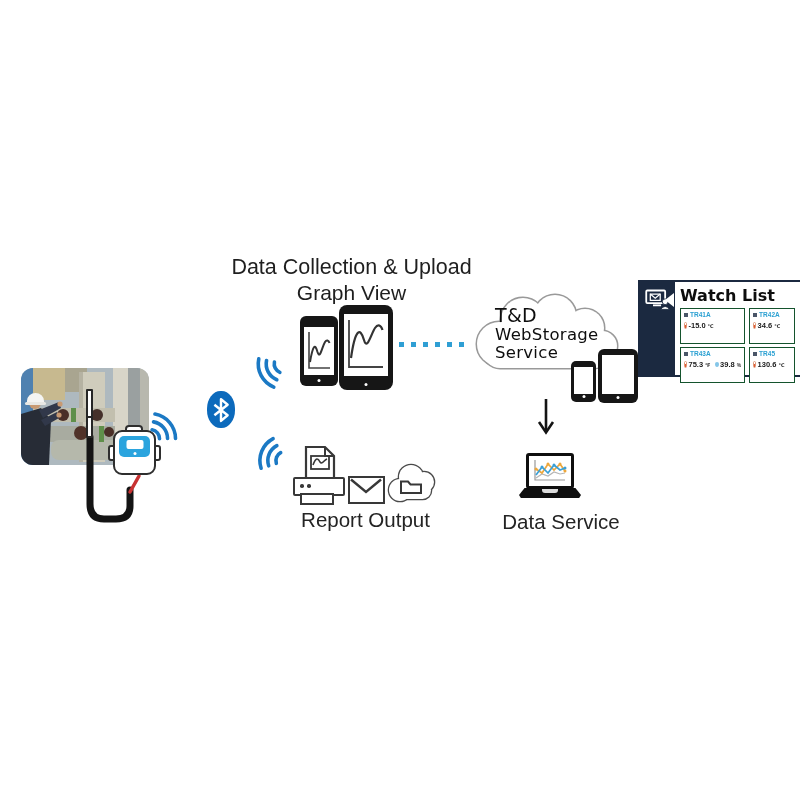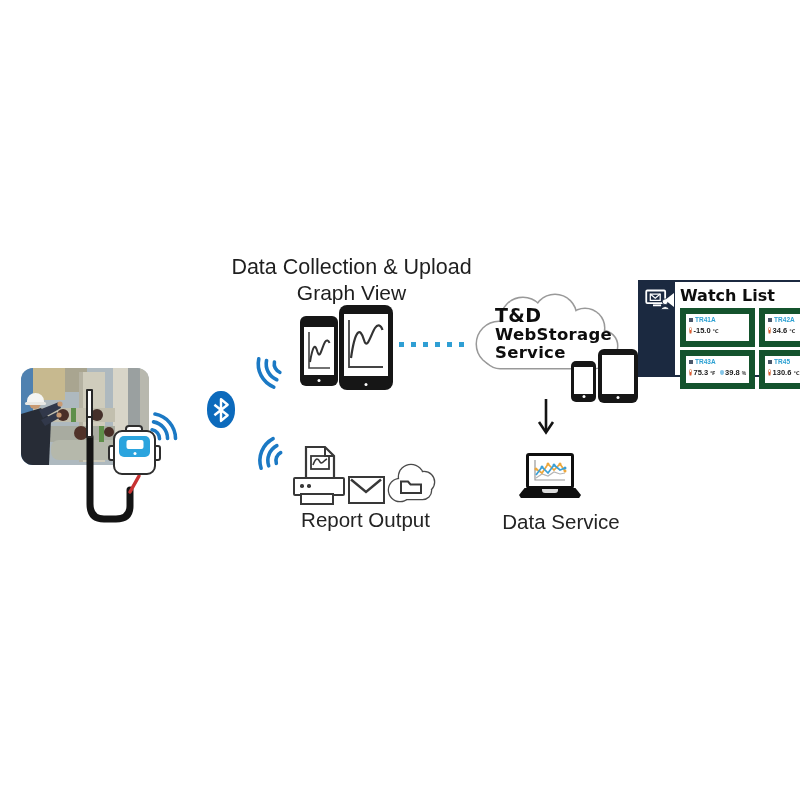--- a/index.html
+++ b/index.html
@@ -50,39 +50,39 @@
   .gtablet .scr{position:absolute;left:5px;top:9px;width:44px;height:62px;background:#fff;}
   .homedot{position:absolute;left:50%;transform:translateX(-50%);bottom:4px;width:3px;height:3px;background:#fff;border-radius:50%;}
 
   
   .dots{position:absolute;left:391px;top:342px;display:flex;}
   .dots span{width:5px;height:5px;background:#2f9fd4;margin-right:7px;}
 
   
   .cloud-wrap{position:absolute;left:451px;top:284px;width:168px;height:96px;}
   .cloud-text{position:absolute;left:36px;top:21px;color:#0d0d0d;font-family:"DejaVu Sans","Liberation Sans",sans-serif;
-              font-weight:700;letter-spacing:.3px;line-height:1.1;}
+              font-weight:400;letter-spacing:.3px;line-height:1.1;}
   .cloud-text .c1{font-size:19px;}
   .cloud-text .c2,.cloud-text .c3{font-size:16.5px;}
   .cphone{position:absolute;left:563px;top:361px;width:25px;height:41px;background:#161616;border-radius:5px;}
   .cphone .scr{position:absolute;left:3px;top:6px;right:3px;bottom:8px;background:#fff;}
   .ctablet{position:absolute;left:590px;top:349px;width:40px;height:54px;background:#161616;border-radius:6px;}
   .ctablet .scr{position:absolute;left:4px;top:6px;right:4px;bottom:9px;background:#fff;}
 
   
   .watch-panel{position:absolute;left:630px;top:280px;width:164px;height:97px;border:2px solid #1b2940;
                background:#fff;box-sizing:border-box;display:flex;}
   .wp-side{position:relative;width:35px;background:#1b2940;flex:none;}
   .wp-side svg{position:absolute;left:4px;top:5px;}
   .notch{position:absolute;left:25px;top:11px;width:0;height:0;border-top:7px solid transparent;
          border-bottom:7px solid transparent;border-right:9px solid #fff;}
   .wp-main{flex:1;padding:3px 5px;}
   .wp-title{font-size:16px;font-weight:800;color:#0d0d0d;margin:1px 0 3px;font-family:"DejaVu Sans",sans-serif;}
   .wp-grid{display:grid;grid-template-columns:1fr 1fr;gap:3px 4px;}
-  .wp-card{border:6px solid #14532d;padding:2px 3px 2px;min-height:23px;background:#fff;}
+  .wp-card{border:1px solid #14532d;padding:2px 3px 9px;min-height:23px;background:#fff;}
   .wp-name{font-size:6.5px;font-weight:700;color:#2aa0d2;display:flex;align-items:center;}
   .dev-ic{display:inline-block;width:4px;height:4px;background:#4a5668;margin-right:2px;}
   .wp-vals{display:flex;align-items:center;gap:4px;margin-top:3px;}
   .rd{display:flex;align-items:center;gap:1.5px;}
   .thermo{display:inline-block;width:3px;height:7px;border:1px solid #e09a7a;border-radius:2px;
           background:linear-gradient(#fff 40%,#e05a35 40%);box-sizing:border-box;}
   .drop{display:inline-block;width:4px;height:5px;background:#85c6e8;border-radius:50% 50% 50% 50%/40% 40% 60% 60%;}
   .wp-val{font-size:7.5px;font-weight:800;color:#1a1a1a;}
   .wp-unit{font-size:5px;font-weight:700;color:#333;margin-left:.5px;}
 

